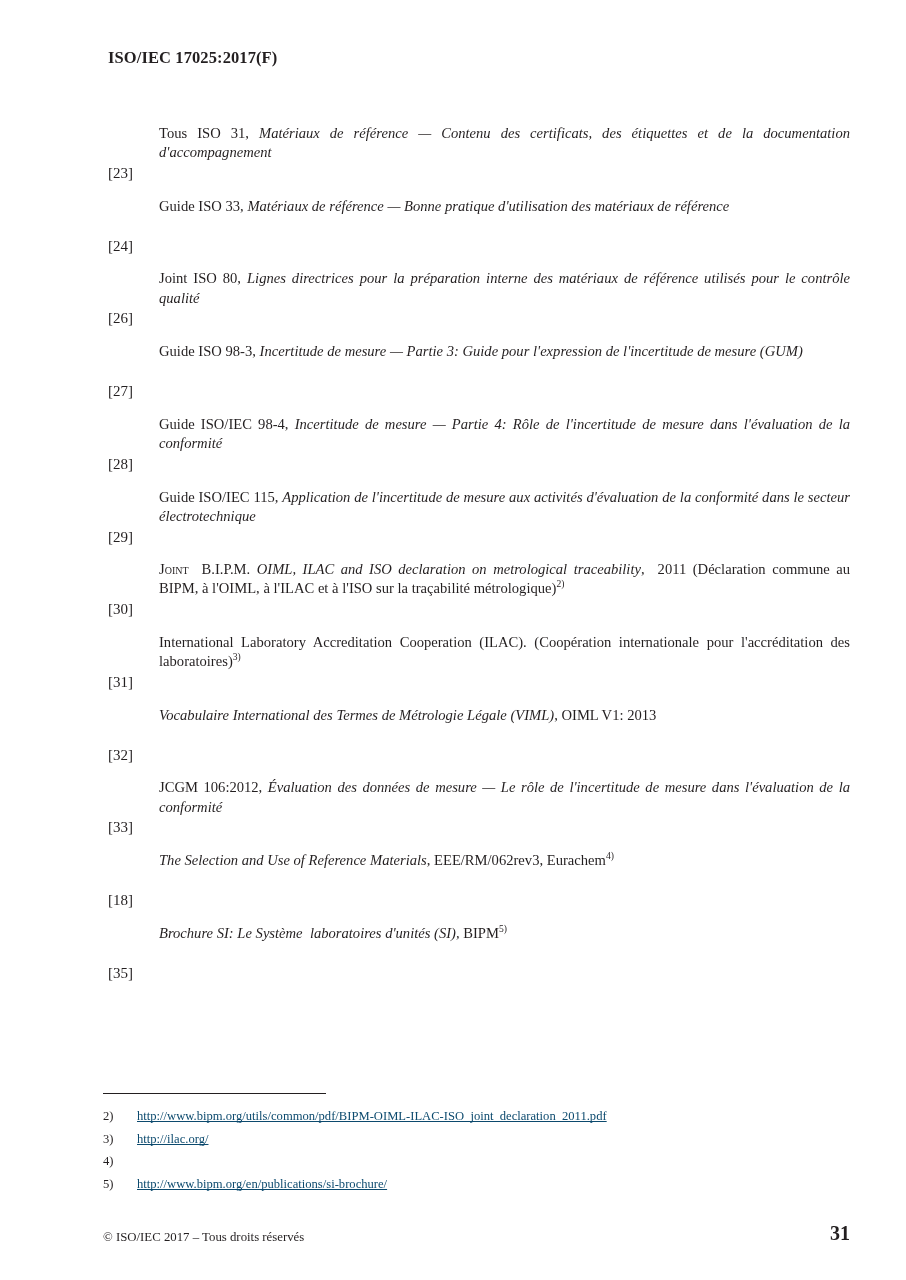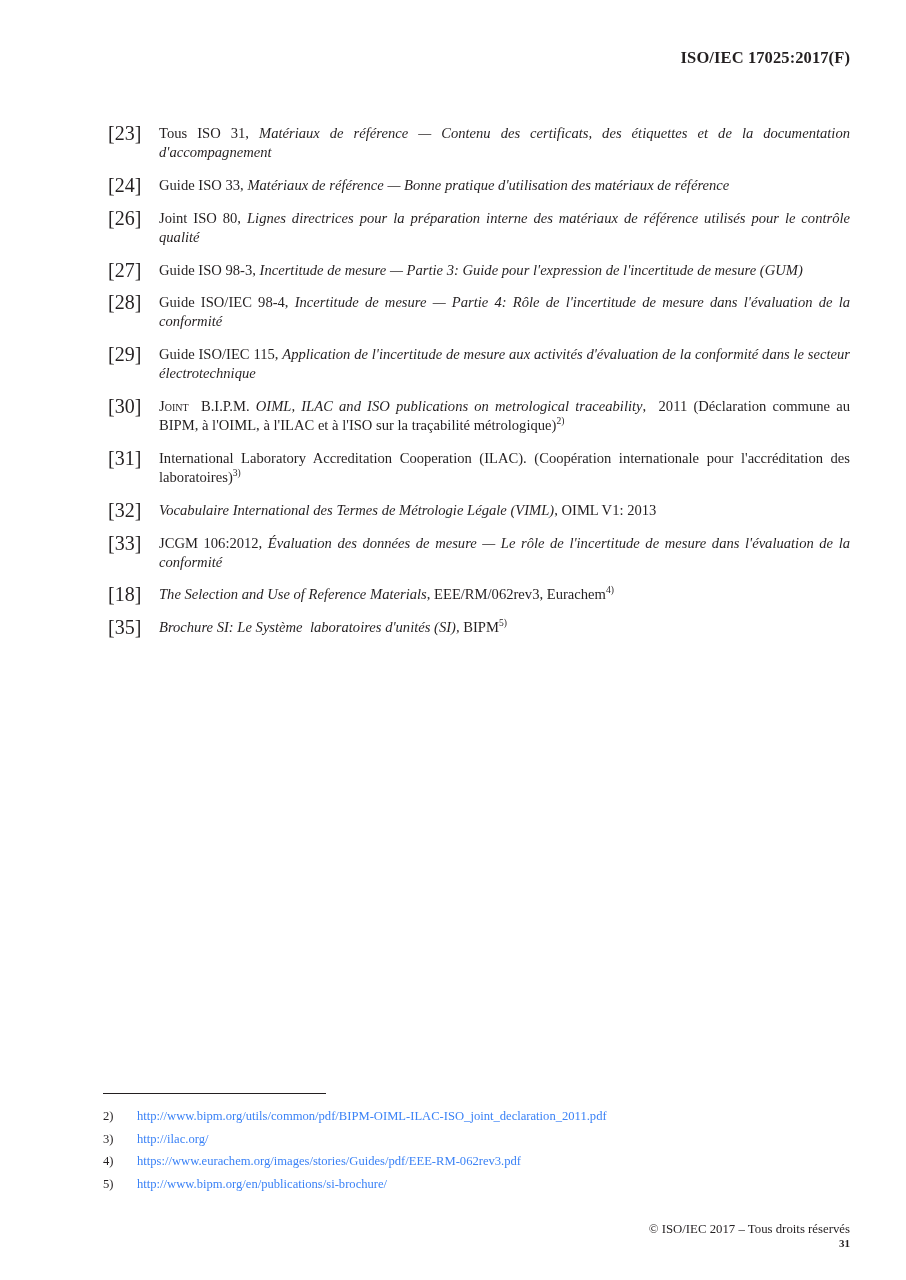--- a/index.html
+++ b/index.html
@@ -20,21 +20,20 @@
     position: absolute;
     inset: 0;
   }
 
   
   .running-header {
     position: absolute;
     top: 48px;
     left: 108px;
     right: 56px;
-    text-align: right;
     font-weight: bold;
     font-size: 16.5px;
     letter-spacing: 0.1px;
     color: #231f20;
   }
 
   
   .biblio {
     position: absolute;
     top: 124px;
@@ -44,23 +43,24 @@
 
   .ref-entry {
     display: flex;
     align-items: flex-start;
     margin-bottom: 13.5px;
   }
 
   .ref-num {
     flex: 0 0 51px;
     width: 51px;
-    font-size: 20px;
+    font-size: 15px;
     line-height: 19.2px;
     white-space: nowrap;
+    margin-top: 40px;
   }
 
   .ref-body {
     flex: 1 1 auto;
     font-size: 14.6px;
     line-height: 19.2px;
     text-align: justify;
     text-justify: inter-word;
     hyphens: none;
     white-space: pre-wrap;
@@ -108,43 +108,43 @@
   }
 
   .footnote-num {
     flex: 0 0 34px;
     width: 34px;
     text-align: left;
     color: #231f20;
   }
 
   .footnote-link {
-    color: #3b82f6;
+    color: #0c4a6e;
+    text-decoration: underline;
     text-decoration-skip-ink: none;
     word-break: break-all;
     cursor: pointer;
   }
 
   
   .page-footer {
     position: absolute;
     left: 103px;
     right: 56px;
     top: 1222px;
     display: flex;
     align-items: flex-end;
     justify-content: space-between;
-    flex-direction: column;
   }
   .footer-copyright {
     font-size: 12.8px;
     color: #231f20;
   }
   .footer-pageno {
-    font-size: 11px;
+    font-size: 20px;
     font-weight: bold;
     color: #231f20;
   }
 </style>
 </head>
 <body>
 
 <div class="page">
 
   <div class="running-header">ISO/IEC 17025:2017(F)</div>
@@ -169,21 +169,21 @@
       <div class="ref-entry">
         <div class="ref-num">[28]</div>
         <div class="ref-body"><span>Guide ISO/IEC 98-4, </span><i>Incertitude de mesure — Partie 4: Rôle de l'incertitude de mesure dans l'évaluation de la conformité</i></div>
       </div>
       <div class="ref-entry">
         <div class="ref-num">[29]</div>
         <div class="ref-body"><span>Guide ISO/IEC 115, </span><i>Application de l'incertitude de mesure aux activités d'évaluation de la conformité dans le secteur électrotechnique</i></div>
       </div>
       <div class="ref-entry">
         <div class="ref-num">[30]</div>
-        <div class="ref-body"><span class="smallcaps">Joint</span><span>  B.I.P.M. </span><i>OIML, ILAC and ISO publications on metrological traceability</i><span>,  2011 (Déclaration commune au BIPM, à l'OIML, à l'ILAC et à l'ISO sur la traçabilité métrologique)</span><sup class="fn">2)</sup></div>
+        <div class="ref-body"><span class="smallcaps">Joint</span><span>  B.I.P.M. </span><i>OIML, ILAC and ISO declaration on metrological traceability</i><span>,  2011 (Déclaration commune au BIPM, à l'OIML, à l'ILAC et à l'ISO sur la traçabilité métrologique)</span><sup class="fn">2)</sup></div>
       </div>
       <div class="ref-entry">
         <div class="ref-num">[31]</div>
         <div class="ref-body"><span>International Laboratory Accreditation Cooperation (ILAC). (Coopération internationale pour l'accréditation des laboratoires)</span><sup class="fn">3)</sup></div>
       </div>
       <div class="ref-entry">
         <div class="ref-num">[32]</div>
         <div class="ref-body nojust"><i>Vocabulaire International des Termes de Métrologie Légale (VIML)</i><span>, OIML V1: 2013</span></div>
       </div>
       <div class="ref-entry">
@@ -206,21 +206,20 @@
       <div class="footnote-row">
         <span class="footnote-num">2)</span>
         <a class="footnote-link">http://www.bipm.org/utils/common/pdf/BIPM-OIML-ILAC-ISO_joint_declaration_2011.pdf</a>
       </div>
       <div class="footnote-row">
         <span class="footnote-num">3)</span>
         <a class="footnote-link">http://ilac.org/</a>
       </div>
       <div class="footnote-row">
         <span class="footnote-num">4)</span>
-        <a class="footnote-link">https://www.eurachem.org/images/stories/Guides/pdf/EEE-RM-062rev3.pdf</a>
       </div>
       <div class="footnote-row">
         <span class="footnote-num">5)</span>
         <a class="footnote-link">http://www.bipm.org/en/publications/si-brochure/</a>
       </div>
     </div>
 
   <div class="page-footer">
     <span class="footer-copyright">© ISO/IEC 2017 – Tous droits réservés</span>
     <span class="footer-pageno">31</span>

